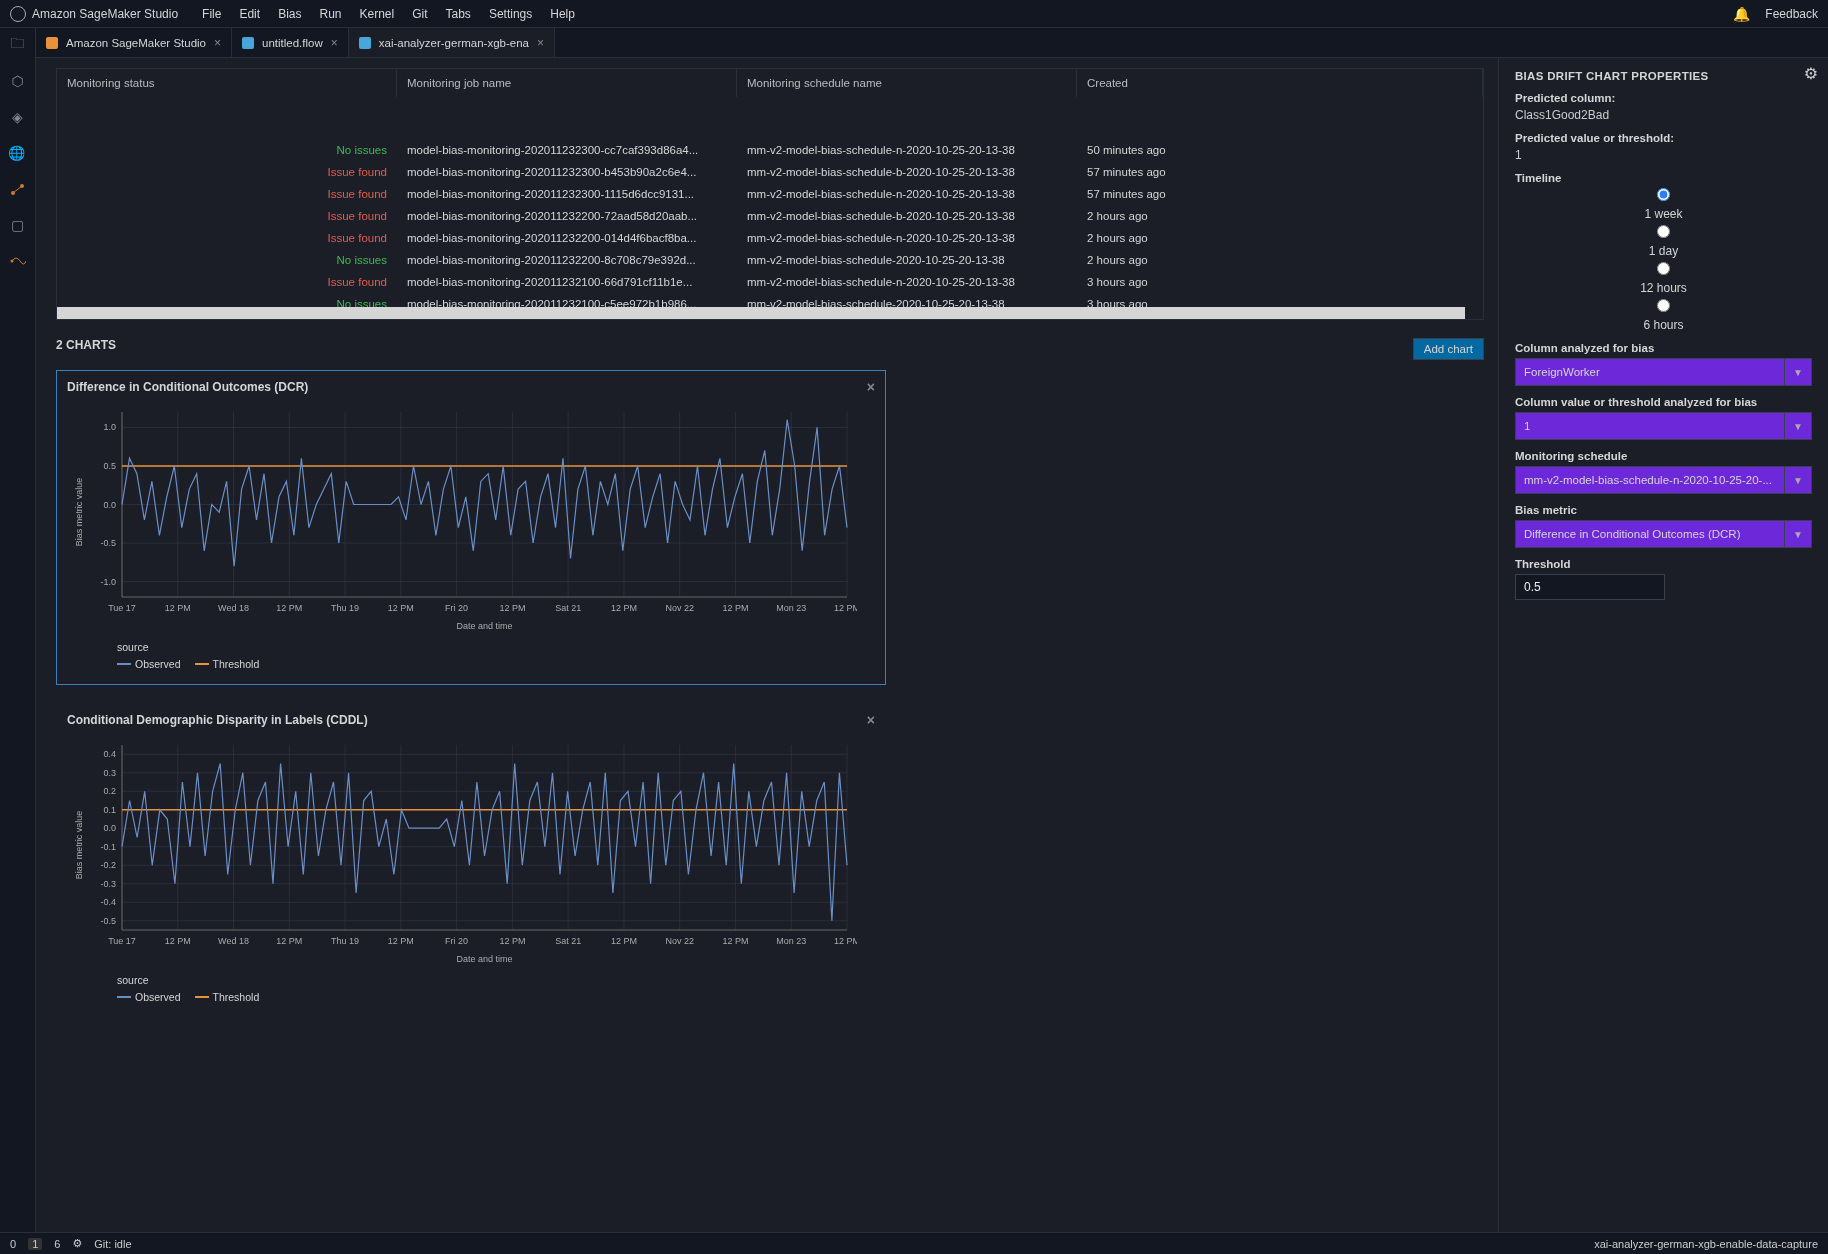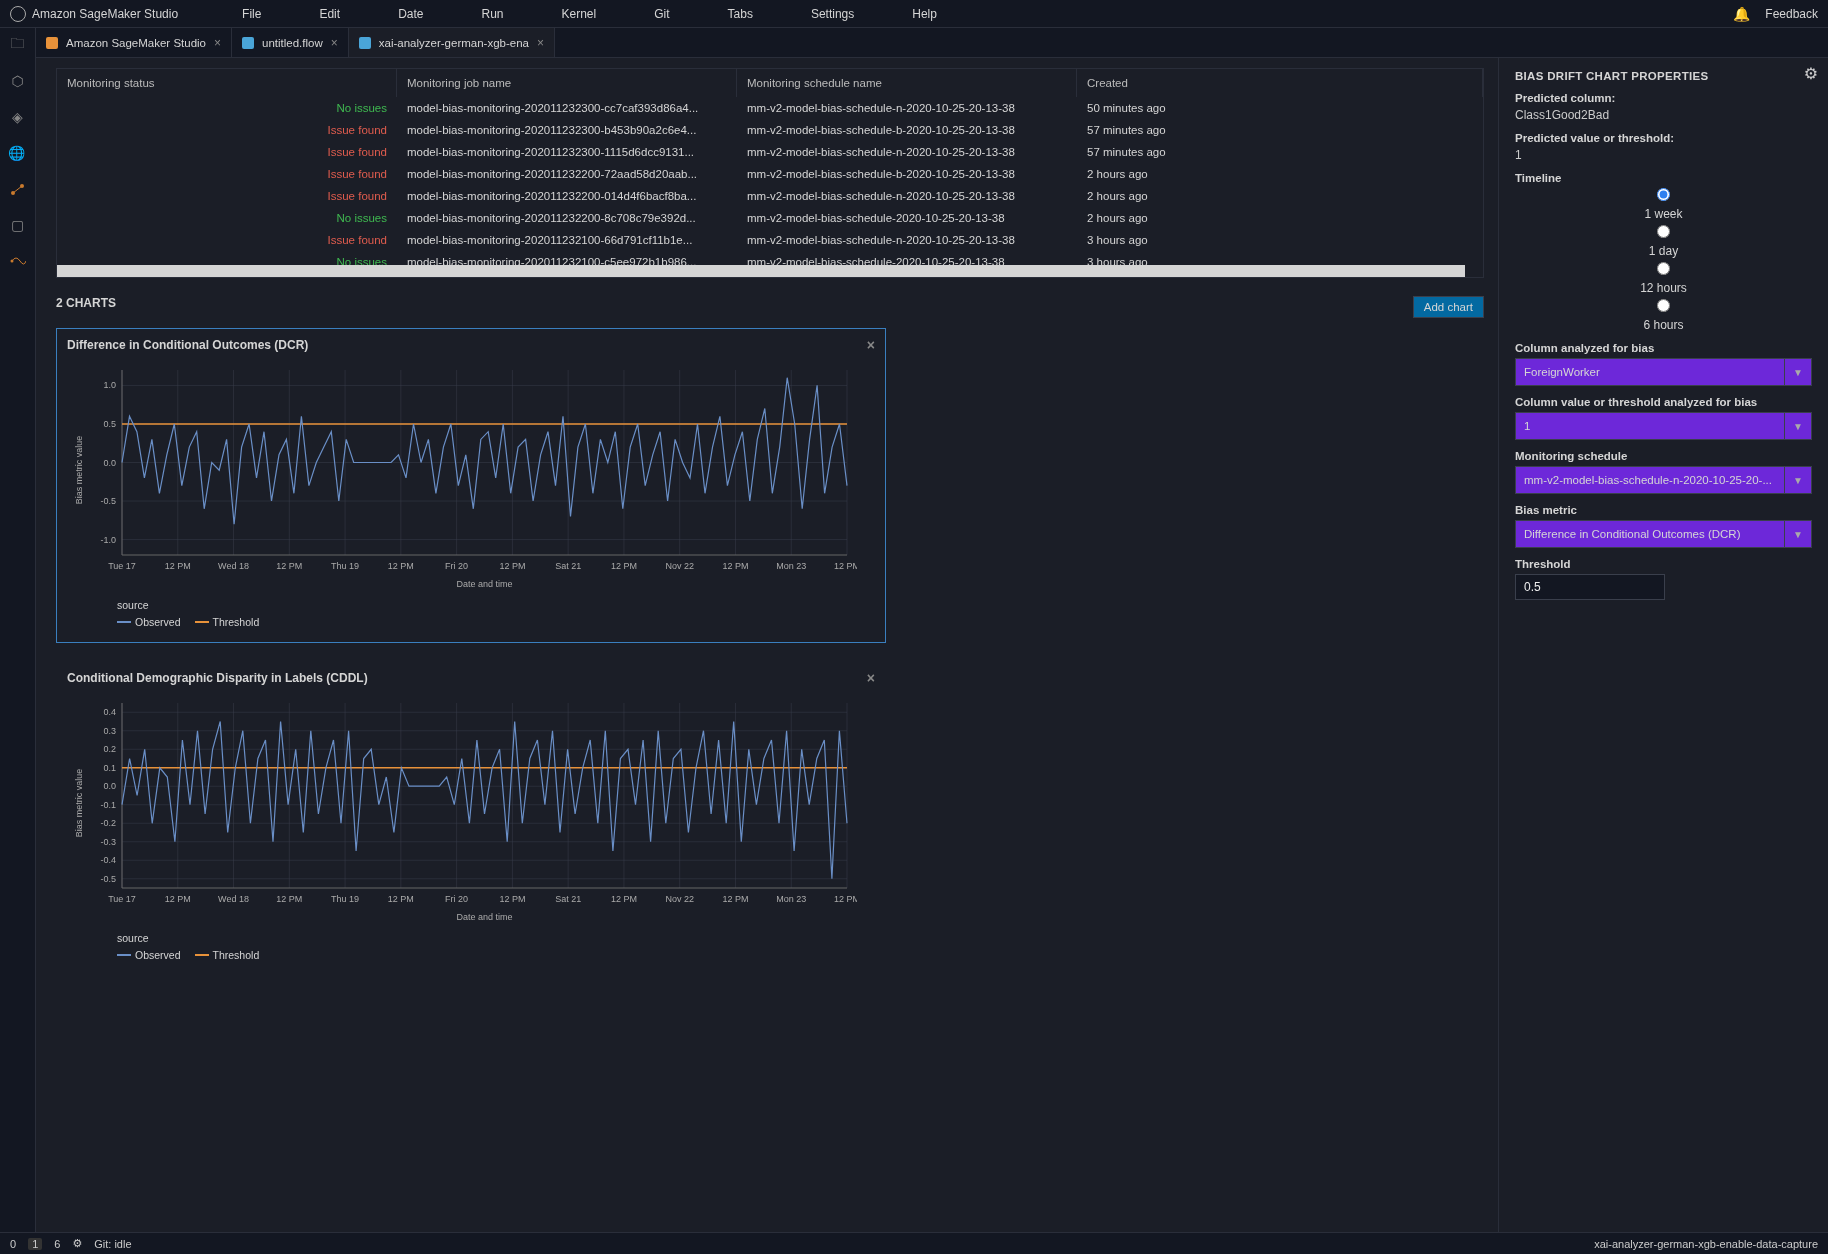--- a/index.html
+++ b/index.html
@@ -1,21 +1,21 @@
 <!DOCTYPE html>
 <html><head>
 <meta charset="utf-8">
 <style>
 * { margin:0; padding:0; box-sizing:border-box; font-family:-apple-system,BlinkMacSystemFont,"Segoe UI",Arial,sans-serif; }
 body { background:#1b1e27; color:#d5d5d5; font-size:12px; overflow:hidden; width:1828px; height:1254px; }
 .topbar { height:28px; background:#131722; display:flex; align-items:center; padding:0 10px; border-bottom:1px solid #2a2e3a; }
 .topbar .logo { display:flex; align-items:center; gap:6px; margin-right:24px; }
 .topbar .logo-icon { width:16px; height:16px; border:1.5px solid #aaa; border-radius:50%; position:relative; }
 .topbar .menu { display:flex; gap:18px; font-size:12px; }
-.topbar .menu span { cursor:pointer;margin-left:40px; }
+.topbar .menu span { cursor:pointer; }
 .topbar .right { margin-left:auto; display:flex; align-items:center; gap:14px; }
 .bell { font-size:14px; }
 
 .shell { display:flex; height:calc(100% - 28px - 22px); }
 .sidebar { width:36px; background:#131722; display:flex; flex-direction:column; align-items:center; padding-top:8px; gap:18px; border-right:1px solid #2a2e3a; }
 .sidebar .s-icon { width:18px; height:18px; display:flex; align-items:center; justify-content:center; color:#888; font-size:14px; cursor:pointer; }
 
 .main { flex:1; display:flex; flex-direction:column; background:#1b1e27; min-width:0; }
 .tabs { height:30px; background:#131722; display:flex; align-items:stretch; border-bottom:1px solid #2a2e3a; }
 .tab { display:flex; align-items:center; padding:0 10px; gap:8px; border-right:1px solid #2a2e3a; font-size:11.5px; cursor:pointer; }
@@ -37,21 +37,21 @@
 .select .arrow { font-size:10px; color:#aaa; border-left:1px solid #3a3f4c; padding-left:8px; height:100%; display:flex; align-items:center; }
 .text-input { background:#131722; border:1px solid #3a3f4c; height:26px; width:150px; padding:0 8px; font-size:12px; color:#eee; }
 
 .table-container { border:1px solid #2a2e3a; background:#1b1e27; }
 .table-head { display:flex; height:28px; align-items:center; font-size:11.5px; color:#bbb; }
 .table-head > div { padding:0 10px; border-right:1px solid #2a2e3a; height:100%; display:flex; align-items:center; }
 .col-status { width:340px;text-align:right; }
 .col-job { width:340px; }
 .col-schedule { width:340px; }
 .col-created { flex:1; }
-.table-body { position:relative; max-height:168px; overflow:hidden; }
+.table-body { position:relative; max-height:168px; overflow:hidden;margin-top:42px; }
 .table-row { display:flex; height:22px; align-items:center; font-size:11.5px; }
 .table-row > div { padding:0 10px; white-space:nowrap; overflow:hidden; text-overflow:ellipsis; }
 .status-no { color:#3fb950; }
 .status-issue { color:#e05c4e; }
 .table-scrollbar { height:12px; background:#d5d5d5; margin:0 0 0 0; width:calc(100% - 18px); }
 
 .charts-header { display:flex; align-items:flex-start; justify-content:space-between; margin:18px 0 10px; }
 .charts-header h3 { font-size:12px; font-weight:700; }
 .add-chart { background:#0369a1; border:1px solid #3a3f4c; padding:4px 10px; font-size:11.5px; color:#d5d5d5; cursor:pointer; }
 
@@ -74,21 +74,21 @@
 <body>
 
 <div class="topbar">
   <div class="logo">
     <span class="logo-icon"></span>
     <span>Amazon SageMaker Studio</span>
   </div>
   <div class="menu" id="menu">
       <span>File</span>
       <span>Edit</span>
-      <span>Date</span>
+      <span>Bias</span>
       <span>Run</span>
       <span>Kernel</span>
       <span>Git</span>
       <span>Tabs</span>
       <span>Settings</span>
       <span>Help</span>
     </div>
   <div class="right">
     <span class="bell">🔔</span>
     <span>Feedback</span>

